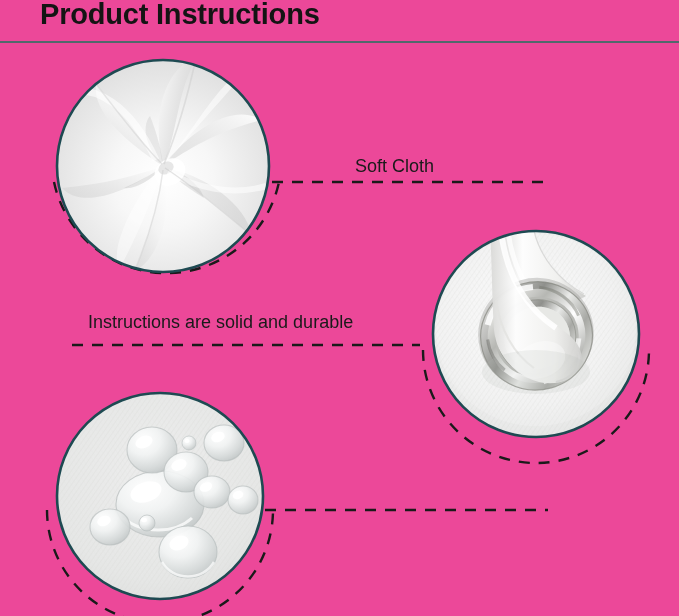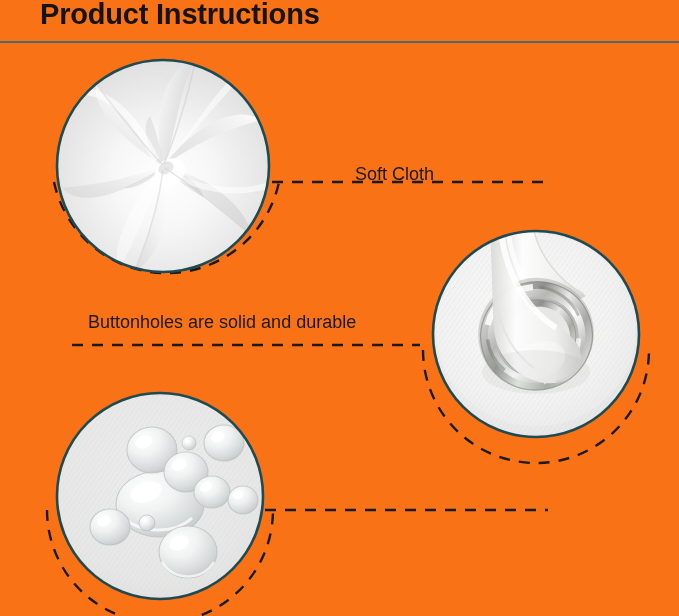--- a/index.html
+++ b/index.html
@@ -11,21 +11,21 @@
     height: 616px;
     background: #ffffff;
     font-family: "Liberation Sans", sans-serif;
     overflow: hidden;
     position: relative;
   }
   #page {
     position: relative;
     width: 679px;
     height: 616px;
-    background: #f97316;
+    background: #ec4899;
   }
   #page-title {
     position: absolute;
     left: 40px;
     top: -2px;
     font-size: 29px;
     font-weight: bold;
     color: #141414;
     letter-spacing: -0.2px;
     white-space: nowrap;
@@ -45,21 +45,21 @@
     width: 679px;
     height: 616px;
   }
   .callout-label {
     position: absolute;
     font-size: 18px;
     color: #1a1a1a;
     white-space: nowrap;
     font-weight: normal;
   }
-  #label-soft-cloth   { left: 355px; top: 164px; }
+  #label-soft-cloth   { left: 355px; top: 156px; }
   #label-buttonholes  { left: 88px;  top: 312px; }
   #label-waterproof   { left: 336px; top: 482px; }
 </style>
 </head>
 <body>
 
 <div id="page">
 
   <div id="page-title">Product Instructions</div>
 
@@ -292,16 +292,16 @@
             <ellipse cx="189" cy="443" rx="7" ry="7" fill="none" stroke="#b9bfbf" stroke-width="1" opacity="0.6"></ellipse>
           </g>
         </g>
         <circle cx="160" cy="496" r="103" fill="none" stroke="#1e4a52" stroke-width="2.6"></circle>
       </g>
     </g>
   </svg>
 
   <div class="callout-label" id="label-soft-cloth">Soft Cloth</div>
 
-  <div class="callout-label" id="label-buttonholes">Buttonholes are solid and durable</div>
+  <div class="callout-label" id="label-buttonholes">Instructions are solid and durable</div>
 
 
 </div>
 
 </body></html>

